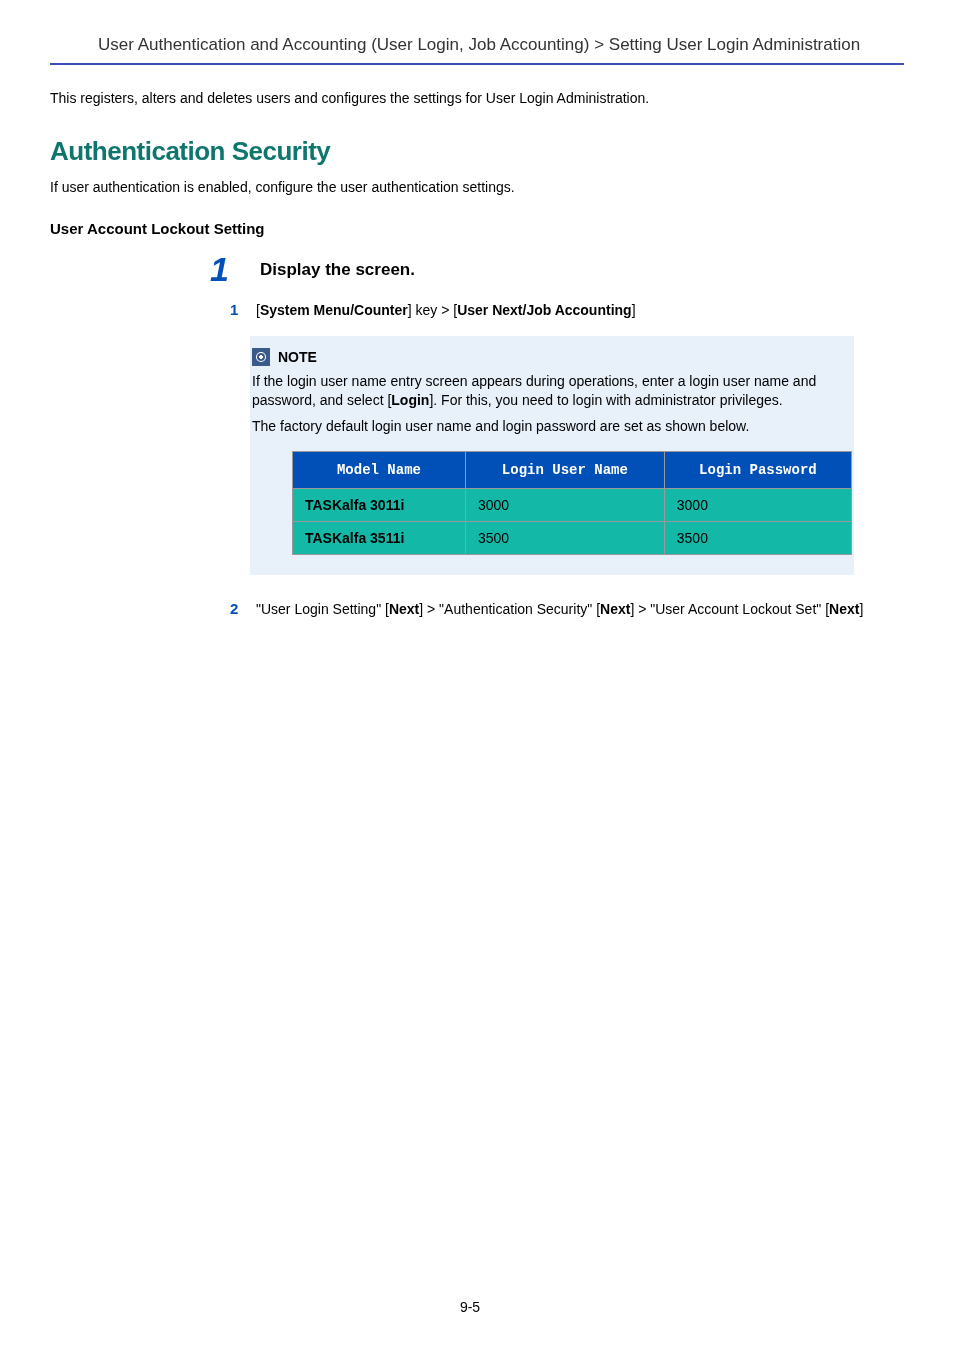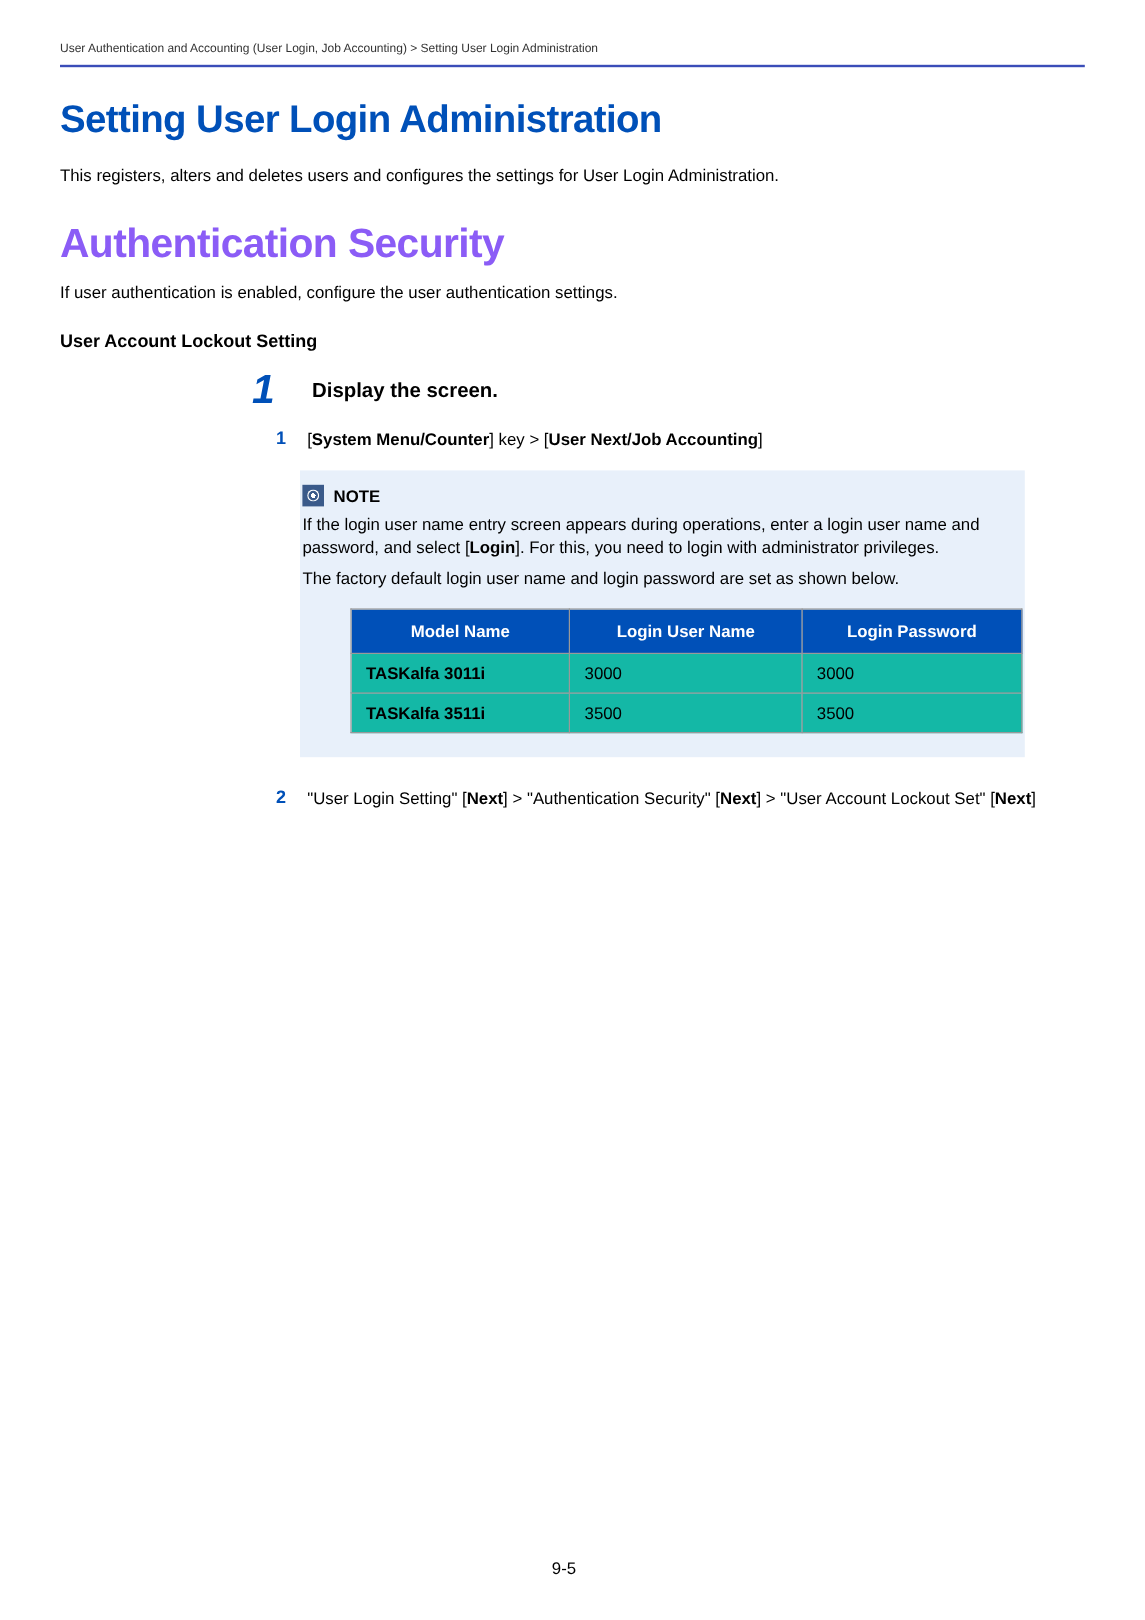--- a/index.html
+++ b/index.html
@@ -11,45 +11,46 @@
       font-family: Arial, Helvetica, sans-serif;
       background: #fff;
       width: 954px;
       min-height: 1350px;
       position: relative;
     }
     .page-content {
       padding: 35px 50px 30px 50px;
     }
     .breadcrumb {
-      font-size: 10px;
+      font-size: 17px;
       color: #333;
       margin-bottom: 8px;
+      margin-left: 48px;
     }
     .hr-top {
       border: none;
       border-top: 2px solid #3b4db8;
       margin-bottom: 25px;
     }
     .h1 {
       color: #0050b8;
       font-size: 32px;
       font-weight: 900;
       font-family: Arial Black, Arial, sans-serif;
       letter-spacing: -0.5px;
       margin-bottom: 20px;
     }
     .intro-text {
       font-size: 14px;
       color: #000;
       margin-bottom: 30px;
     }
     .h2 {
-      color: #8b5cf6;
-      font-size: 34px;
+      color: #0f766e;
+      font-size: 26px;
       font-weight: 900;
       font-family: Arial Black, Arial, sans-serif;
       letter-spacing: -0.5px;
       margin-bottom: 12px;
     }
     .body-text {
       font-size: 14px;
       color: #000;
       margin-bottom: 25px;
     }
@@ -147,20 +148,21 @@
       width: 560px;
     }
     .cred-table th {
       background: #0050b8;
       color: #fff;
       font-weight: bold;
       font-size: 14px;
       padding: 10px 8px;
       border: 1px solid #999;
       text-align: center;
+      font-family: Liberation Mono, monospace;
     }
     .cred-table td {
       border: 1px solid #999;
       padding: 8px 12px;
       font-size: 14px;
       background: #14b8a6;
     }
     .cred-table td.model {
       font-weight: bold;
     }
@@ -175,21 +177,20 @@
     }
     .bold { font-weight: bold; }
   </style>
 </head>
 <body>
 
 <div class="page-content">
   <div class="breadcrumb">User Authentication and Accounting (User Login, Job Accounting) &gt; Setting User Login Administration</div>
   <hr class="hr-top">
 
-  <h1 class="h1">Setting User Login Administration</h1>
   <p class="intro-text">This registers, alters and deletes users and configures the settings for User Login Administration.</p>
 
   <h2 class="h2">Authentication Security</h2>
   <p class="body-text">If user authentication is enabled, configure the user authentication settings.</p>
 
   <h3 class="h3">User Account Lockout Setting</h3>
 
   <div class="step-row">
     <div class="big-step-num">1</div>
     <div class="step-title">Display the screen.</div>

